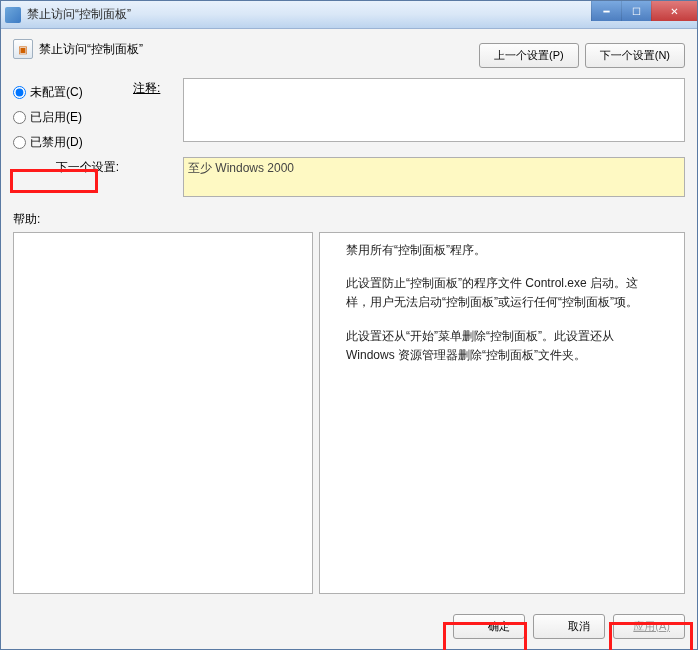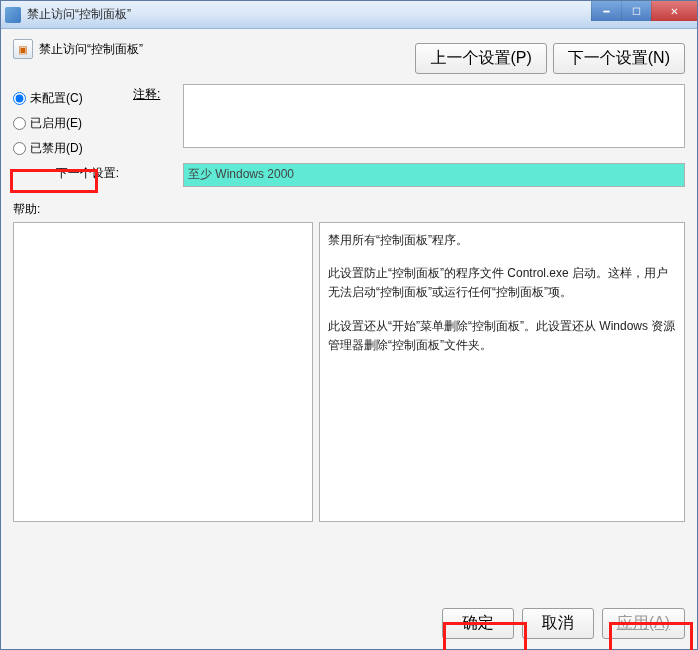--- a/index.html
+++ b/index.html
@@ -71,21 +71,21 @@
     border-radius: 2px;
     display:flex;align-items:center;justify-content:center;
     font-size:10px;color:#d06000;
   }
   .nav-buttons { display: flex; gap: 6px; margin-top:4px;}
   .btn {
     padding: 4px 14px;
     background: linear-gradient(#fdfdfd,#ececec);
     border: 1px solid #9c9c9c;
     border-radius: 3px;
-    font-size: 16px;
+    font-size: 11px;
     cursor: pointer;
   }
   .radios {
     display: flex; flex-direction: column; gap: 8px;
     width: 100px;
     margin-top: 4px;
   }
   .radio-item { display: flex; gap: 4px; }
   .radio-item input { margin:0; }
   .row-2col {
@@ -101,47 +101,47 @@
     flex: 1;
     resize: none;
     border: 1px solid #b0b0b0;
     background: #fff;
     font-family: inherit;
     font-size: 12px;
     padding: 2px 4px;
     overflow-y: scroll;
   }
   textarea.comment { height: 64px; }
-  textarea.platform { height: 24px; background:#5eead4; color:#444;}
+  textarea.platform { height: 40px; background:#fef9c3; color:#444;}
   .mid-labels {
     display: flex; margin-top: 14px; margin-bottom: 4px;
   }
   .mid-labels .opt-label { width: 308px; }
   .panels {
     display: flex; gap: 6px;
   }
   .panel {
     border: 1px solid #b0b0b0;
     background: #fff;
-    height: 300px;
+    height: 362px;
     overflow-y: scroll;
-    padding: 8px 8px;
+    padding: 8px 26px;
     font-size: 12px;
     line-height: 1.6;
     color:#222;
   }
   .panel.options { width: 300px; background:#fff;}
   .panel.help { flex: 1; }
   .panel.help p { margin: 0 0 14px 0; }
   .footer {
     position: absolute;
     right: 12px; bottom: 10px;
     display: flex; gap: 8px;
   }
-  .footer .btn { min-width: 72px; text-align:center;}
+  .footer .btn { min-width: 72px; text-align:right;}
   .btn.disabled { color: #9a9a9a; text-decoration: underline; }
   .red-box {
     position: absolute;
     border: 3px solid #ff1a1a;
     pointer-events: none;
     z-index: 50;
   }
   .rb1 { left: 10px; top: 169px; width: 88px; height: 24px; }
   .rb2 { left: 443px; top: 622px; width: 84px; height: 36px; }
   .rb3 { left: 609px; top: 622px; width: 84px; height: 36px; }

